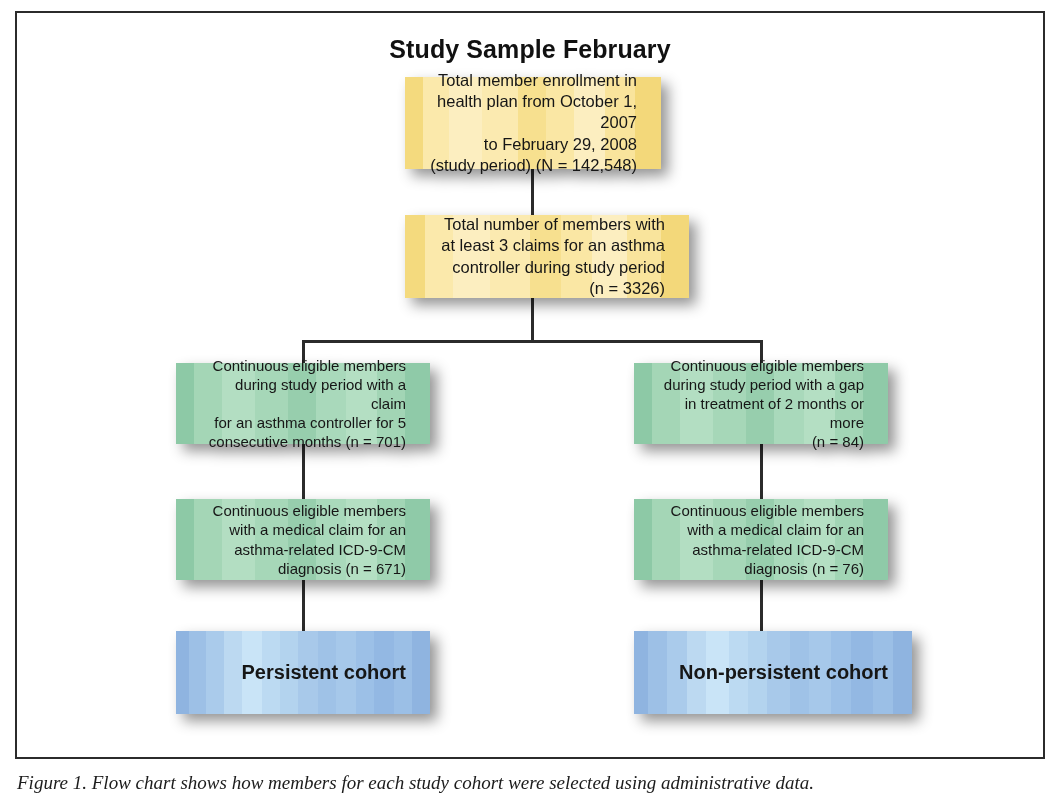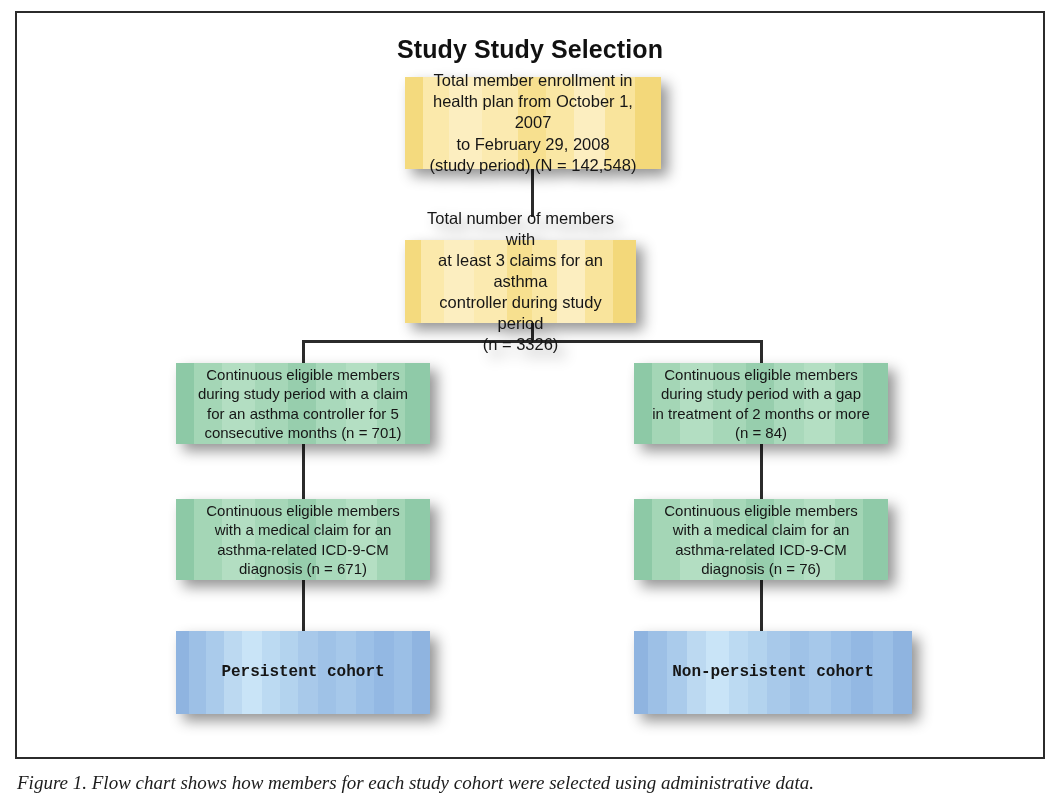--- a/index.html
+++ b/index.html
@@ -51,24 +51,25 @@
     align-items:center;
     justify-content:center;
     text-align:center;
     color:#161616;
     z-index:3;
     filter:drop-shadow(7px 7px 7px rgba(0,0,0,0.42));
   }
   .node .label{
     display:block;
     width:100%;
-    padding:0 16px;
+    padding:0 24px;
     box-sizing:border-box;
     white-space:pre-line;
     line-height:1.28;
+    text-align:right;
   }
 
   
   .node.yellow{
     font-size:16.5px;
     background:linear-gradient(to right,
       #f4da7e 0%,   #f4da7e 7%,
       #fbe9ab 7%,   #fbe9ab 17%,
       #fceec0 17%,  #fceec0 30%,
       #fbeab0 30%,  #fbeab0 44%,
@@ -89,23 +90,22 @@
       #a6d7b8 31%, #a6d7b8 44%,
       #97cead 44%, #97cead 55%,
       #a9d9bb 55%, #a9d9bb 67%,
       #b4dfc3 67%, #b4dfc3 79%,
       #a2d5b5 79%, #a2d5b5 90%,
       #8fcaa8 90%, #8fcaa8 100%);
   }
 
   
   .node.blue{
-    font-size:16px;
+    font-size:20px;
     font-weight:bold;
-    font-family:Liberation Mono, monospace;
   }
   .node.blue{
     background:linear-gradient(to right,
       #8fb4e0 0%,   #8fb4e0 5%,
       #9dc0e6 5%,   #9dc0e6 12%,
       #aacbeb 12%,  #aacbeb 19%,
       #bcd9f1 19%,  #bcd9f1 26%,
       #c9e4f7 26%,  #c9e4f7 34%,
       #bcdaf2 34%,  #bcdaf2 41%,
       #b3d3ee 41%,  #b3d3ee 48%,
@@ -128,21 +128,21 @@
     font-size:19px;
     color:#1c1c1c;
     white-space:nowrap;
   }
 </style>
 </head>
 <body>
 
 <div id="figure-frame">
 
-  <div id="chart-title">Study Study Selection</div>
+  <div id="chart-title">Study Sample February</div>
 
   <div class="vline" style="left:514px;top:154px;height:50px;"></div>
 
   <div class="vline" style="left:514px;top:283px;height:46px;"></div>
   <div class="hline" style="left:285px;top:327px;width:461px;"></div>
   <div class="vline" style="left:285px;top:327px;height:25px;"></div>
   <div class="vline" style="left:743px;top:327px;height:25px;"></div>
 
   <div class="vline" style="left:285px;top:429px;height:59px;"></div>
   <div class="vline" style="left:743px;top:429px;height:59px;"></div>
@@ -150,21 +150,21 @@
   <div class="vline" style="left:285px;top:565px;height:55px;"></div>
   <div class="vline" style="left:743px;top:565px;height:55px;"></div>
 
   <div class="node yellow" style="left:388px;top:64px;width:256px;height:92px;">
     <span class="label">Total member enrollment in
 health plan from October 1, 2007
 to February 29, 2008
 (study period) (N = 142,548)</span>
   </div>
 
-  <div class="node yellow" style="left:388px;top:202px;width:231px;height:83px;margin-top:25px;">
+  <div class="node yellow" style="left:388px;top:202px;width:284px;height:83px;">
     <span class="label">Total number of members with
 at least 3 claims for an asthma
 controller during study period
 (n = 3326)</span>
   </div>
 
   <div class="node green" style="left:159px;top:350px;width:254px;height:81px;">
     <span class="label">Continuous eligible members
 during study period with a claim
 for an asthma controller for 5

